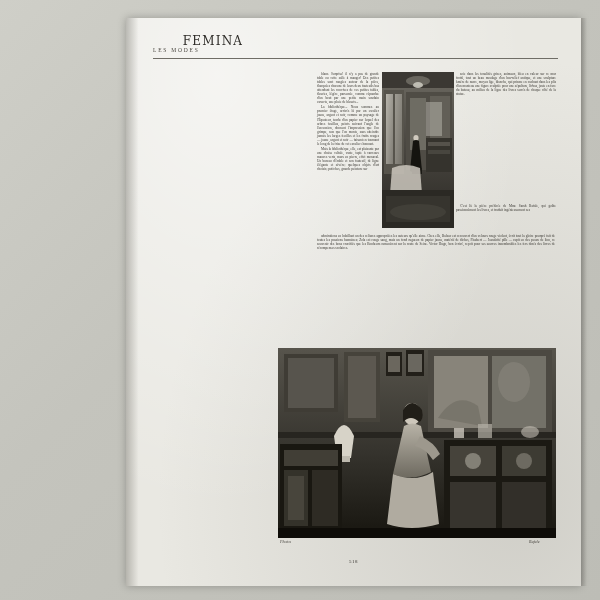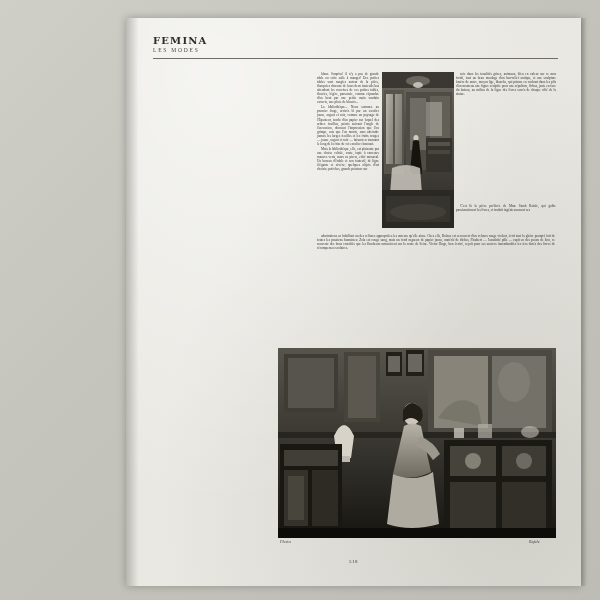--- a/index.html
+++ b/index.html
@@ -41,25 +41,26 @@
     width: 14px; height: 568px;
     background: linear-gradient(to right, rgba(120,118,110,0.45), rgba(255,255,255,0) 90%);
   }
   .masthead {
     position: absolute;
     left: 27px; top: 18px;
     width: 120px;
   }
   .masthead .mh-title {
     font-family: "DejaVu Serif", serif;
-    font-size: 10px;
+    font-size: 12px;
     letter-spacing: 1.2px;
     color: #2e2c28;
-    font-weight: bold;
+    font-weight: normal;
     line-height: 10px;
+    text-align: center;
   }
   .masthead .mh-sub {
     font-size: 5.5px;
     letter-spacing: 1.8px;
     color: #4a4740;
     margin-top: 1px;
   }
   .rule-top {
     position: absolute;
     left: 27px; top: 40px;

